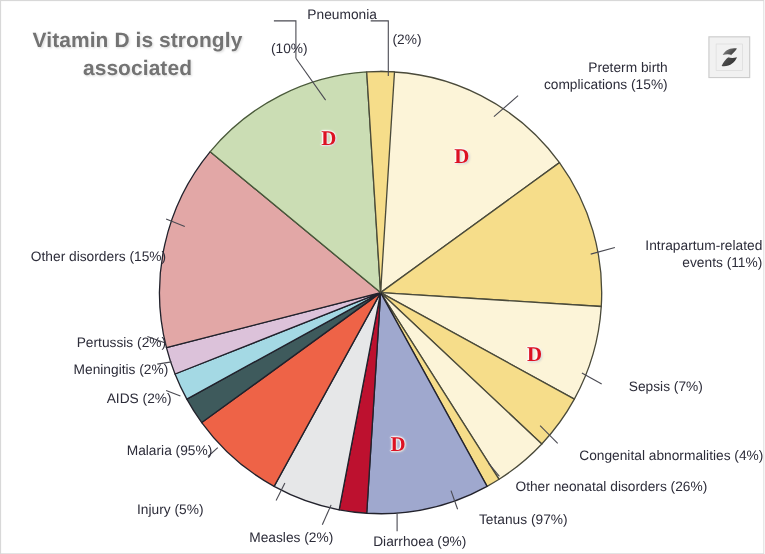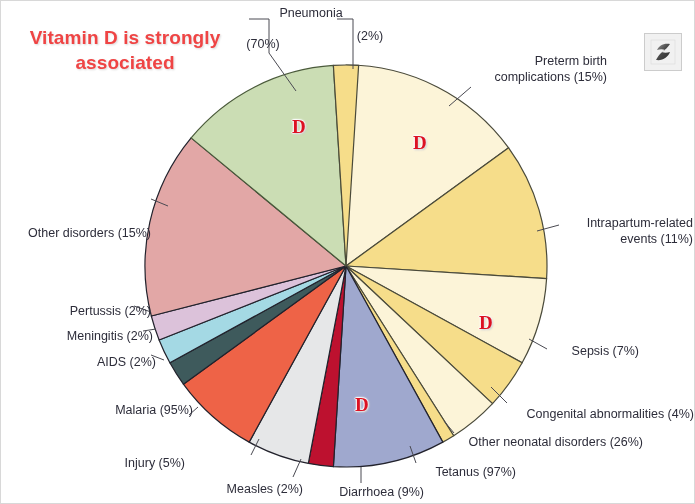--- a/index.html
+++ b/index.html
@@ -18,21 +18,21 @@
     box-sizing: border-box;
   }
 
   
   #title {
     position: absolute;
     left: 8px;
     top: 24px;
     width: 232px;
     text-align: center;
-    color: #ef4444;
+    color: #737373;
     font-family: "Liberation Sans", sans-serif;
     font-size: 19px;
     font-weight: 700;
     line-height: 25px;
     letter-spacing: 0.1px;
     text-shadow: 0 0 4px #ffffff, 1px 1px 2px #cfcfcf, 0 0 1px #ffffff;
     white-space: pre-line;
   }
 
   
@@ -151,21 +151,21 @@
         <line x1="163" y1="359" x2="150" y2="354" stroke="#4a4a52" stroke-width="1"></line>
         <line x1="155" y1="328" x2="142" y2="330" stroke="#4a4a52" stroke-width="1"></line>
         <line x1="150" y1="311" x2="133" y2="305" stroke="#4a4a52" stroke-width="1"></line>
         <line x1="167" y1="205" x2="150" y2="198" stroke="#4a4a52" stroke-width="1"></line>
         <path d="M 268 52 L 268 18 L 248 18 M 352 28 L 352 18 L 336 18" fill="none" stroke="#4a4a52" stroke-width="1"></path>
       </g>
   </svg>
 
   <div id="labels-layer">
       <div class="lbl center" style="left: 265px; top: 5px; width: 90px;">Pneumonia</div>
-      <div class="lbl center" style="left: 238px; top: 36px; width: 48px;">(70%)</div>
+      <div class="lbl center" style="left: 238px; top: 36px; width: 48px;">(10%)</div>
       <div class="lbl center" style="left: 348px; top: 28px; width: 42px;">(2%)</div>
       <div class="lbl left" style="left: 456px; top: 53px; width: 150px;">Preterm birth
 complications (15%)</div>
       <div class="lbl left" style="left: 562px; top: 215px; width: 130px;">Intrapartum-related
 events (11%)</div>
       <div class="lbl left" style="left: 548px; top: 343px; width: 90px;">Sepsis (7%)</div>
       <div class="lbl left" style="left: 508px; top: 406px; width: 185px;">Congenital abnormalities (4%)</div>
       <div class="lbl left" style="left: 452px; top: 434px; width: 190px;">Other neonatal disorders (26%)</div>
       <div class="lbl left" style="left: 425px; top: 464px; width: 90px;">Tetanus (97%)</div>
       <div class="lbl left" style="left: 323px; top: 484px; width: 100px;">Diarrhoea (9%)</div>

